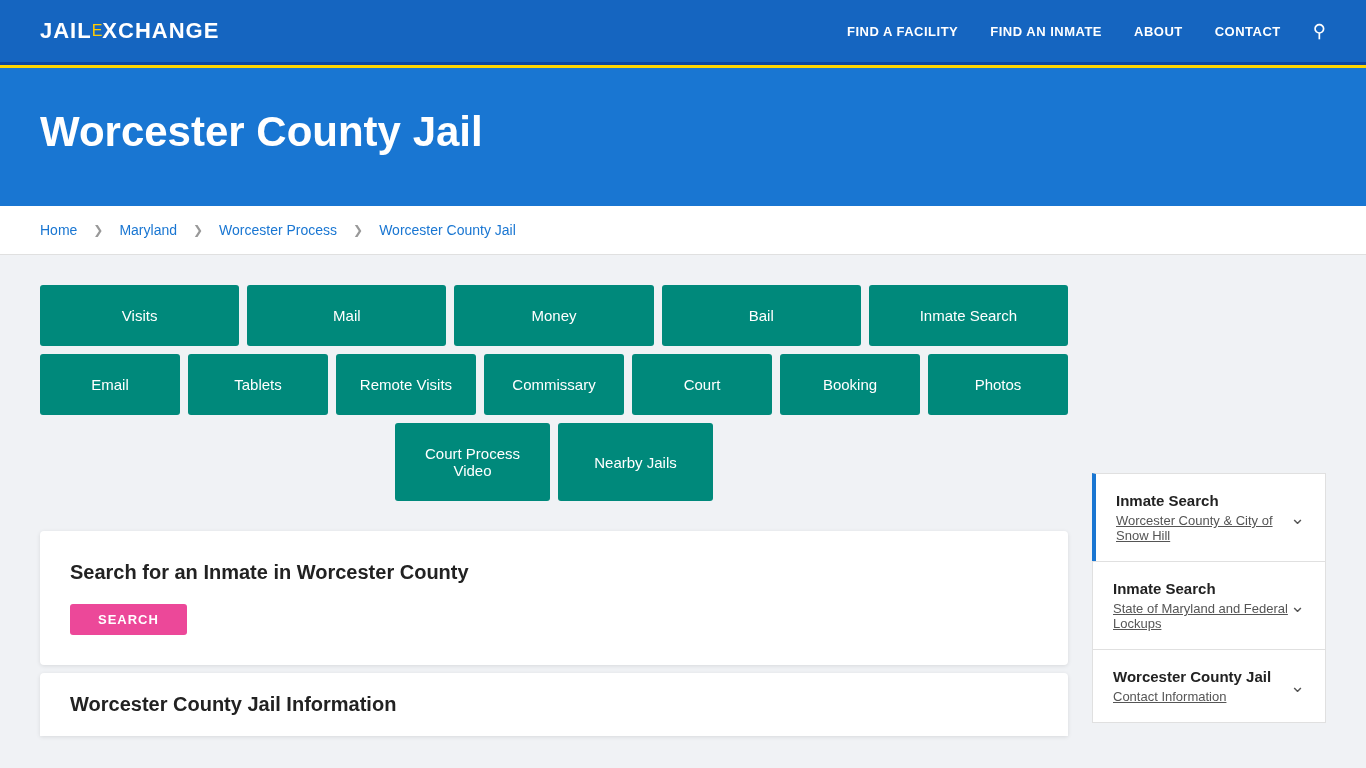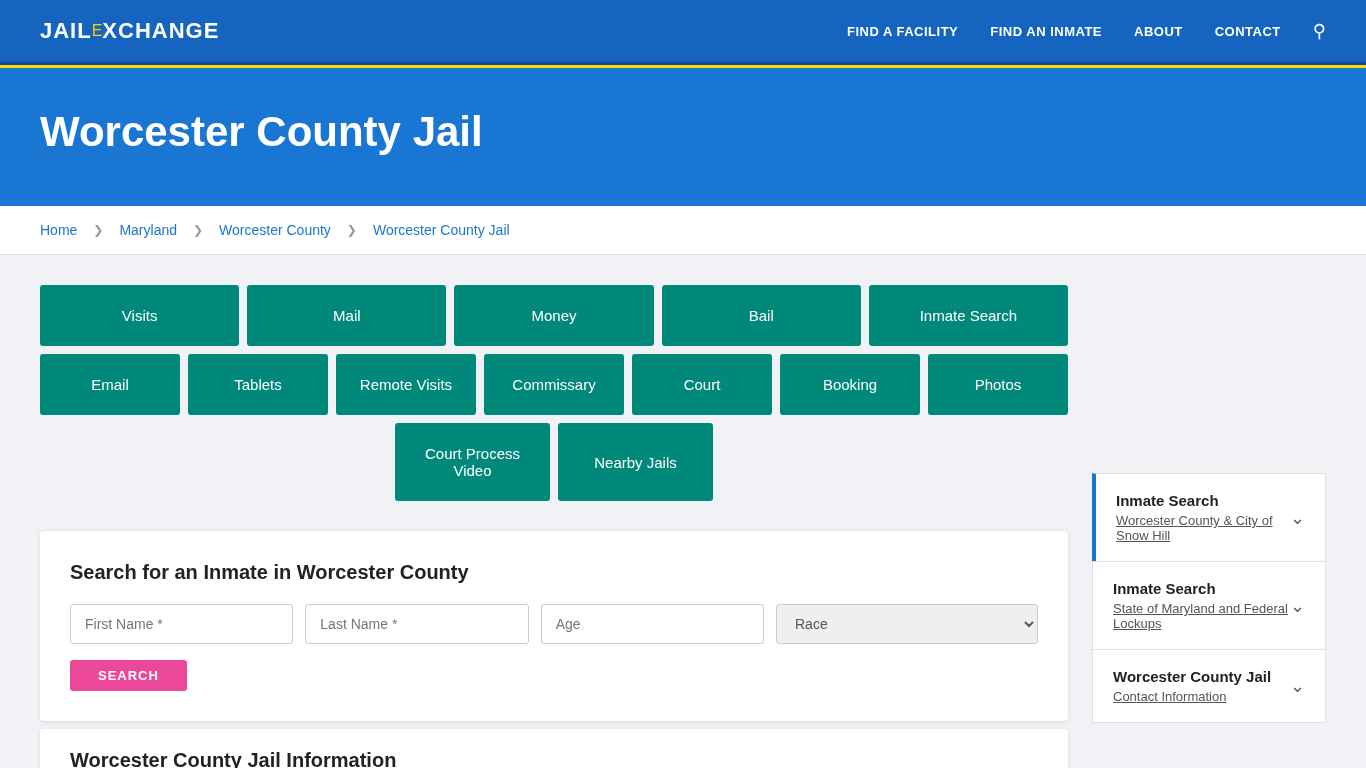--- a/index.html
+++ b/index.html
@@ -254,21 +254,21 @@
 
 <section id="hero">
   <h1>Worcester County Jail</h1>
 </section>
 
 <nav id="breadcrumb">
   <a class="breadcrumb-link">Home</a>
   <span class="breadcrumb-sep">❯</span>
   <a class="breadcrumb-link">Maryland</a>
   <span class="breadcrumb-sep">❯</span>
-  <a class="breadcrumb-link">Worcester County</a>
+  <a class="breadcrumb-link">Worcester Process</a>
   <span class="breadcrumb-sep">❯</span>
   <span class="breadcrumb-current">Worcester County Jail</span>
 </nav>
 
 <div id="main">
 
   <div id="left-col">
 
     <div id="button-grid">
       <div class="btn-row">
@@ -288,33 +288,20 @@
         <button class="grid-btn">Photos</button>
       </div>
       <div class="btn-row btn-row-last">
         <button class="grid-btn grid-btn-narrow">Court Process Video</button>
         <button class="grid-btn grid-btn-narrow">Nearby Jails</button>
       </div>
     </div>
 
     <div id="search-box">
       <h2>Search for an Inmate in Worcester County</h2>
-      <div class="search-fields">
-        <input type="text" placeholder="First Name *" style="">
-        <input type="text" placeholder="Last Name *" style="">
-        <input type="text" placeholder="Age" style="">
-        <select>
-          <option>Race</option>
-          <option>White</option>
-          <option>Black</option>
-          <option>Hispanic</option>
-          <option>Asian</option>
-          <option>Other</option>
-        </select>
-      </div>
       <button id="search-btn">SEARCH</button>
     </div>
 
     <div id="bottom-title">
       <h2>Worcester County Jail Information</h2>
     </div>
 
   </div>
 
   <aside id="right-sidebar">

